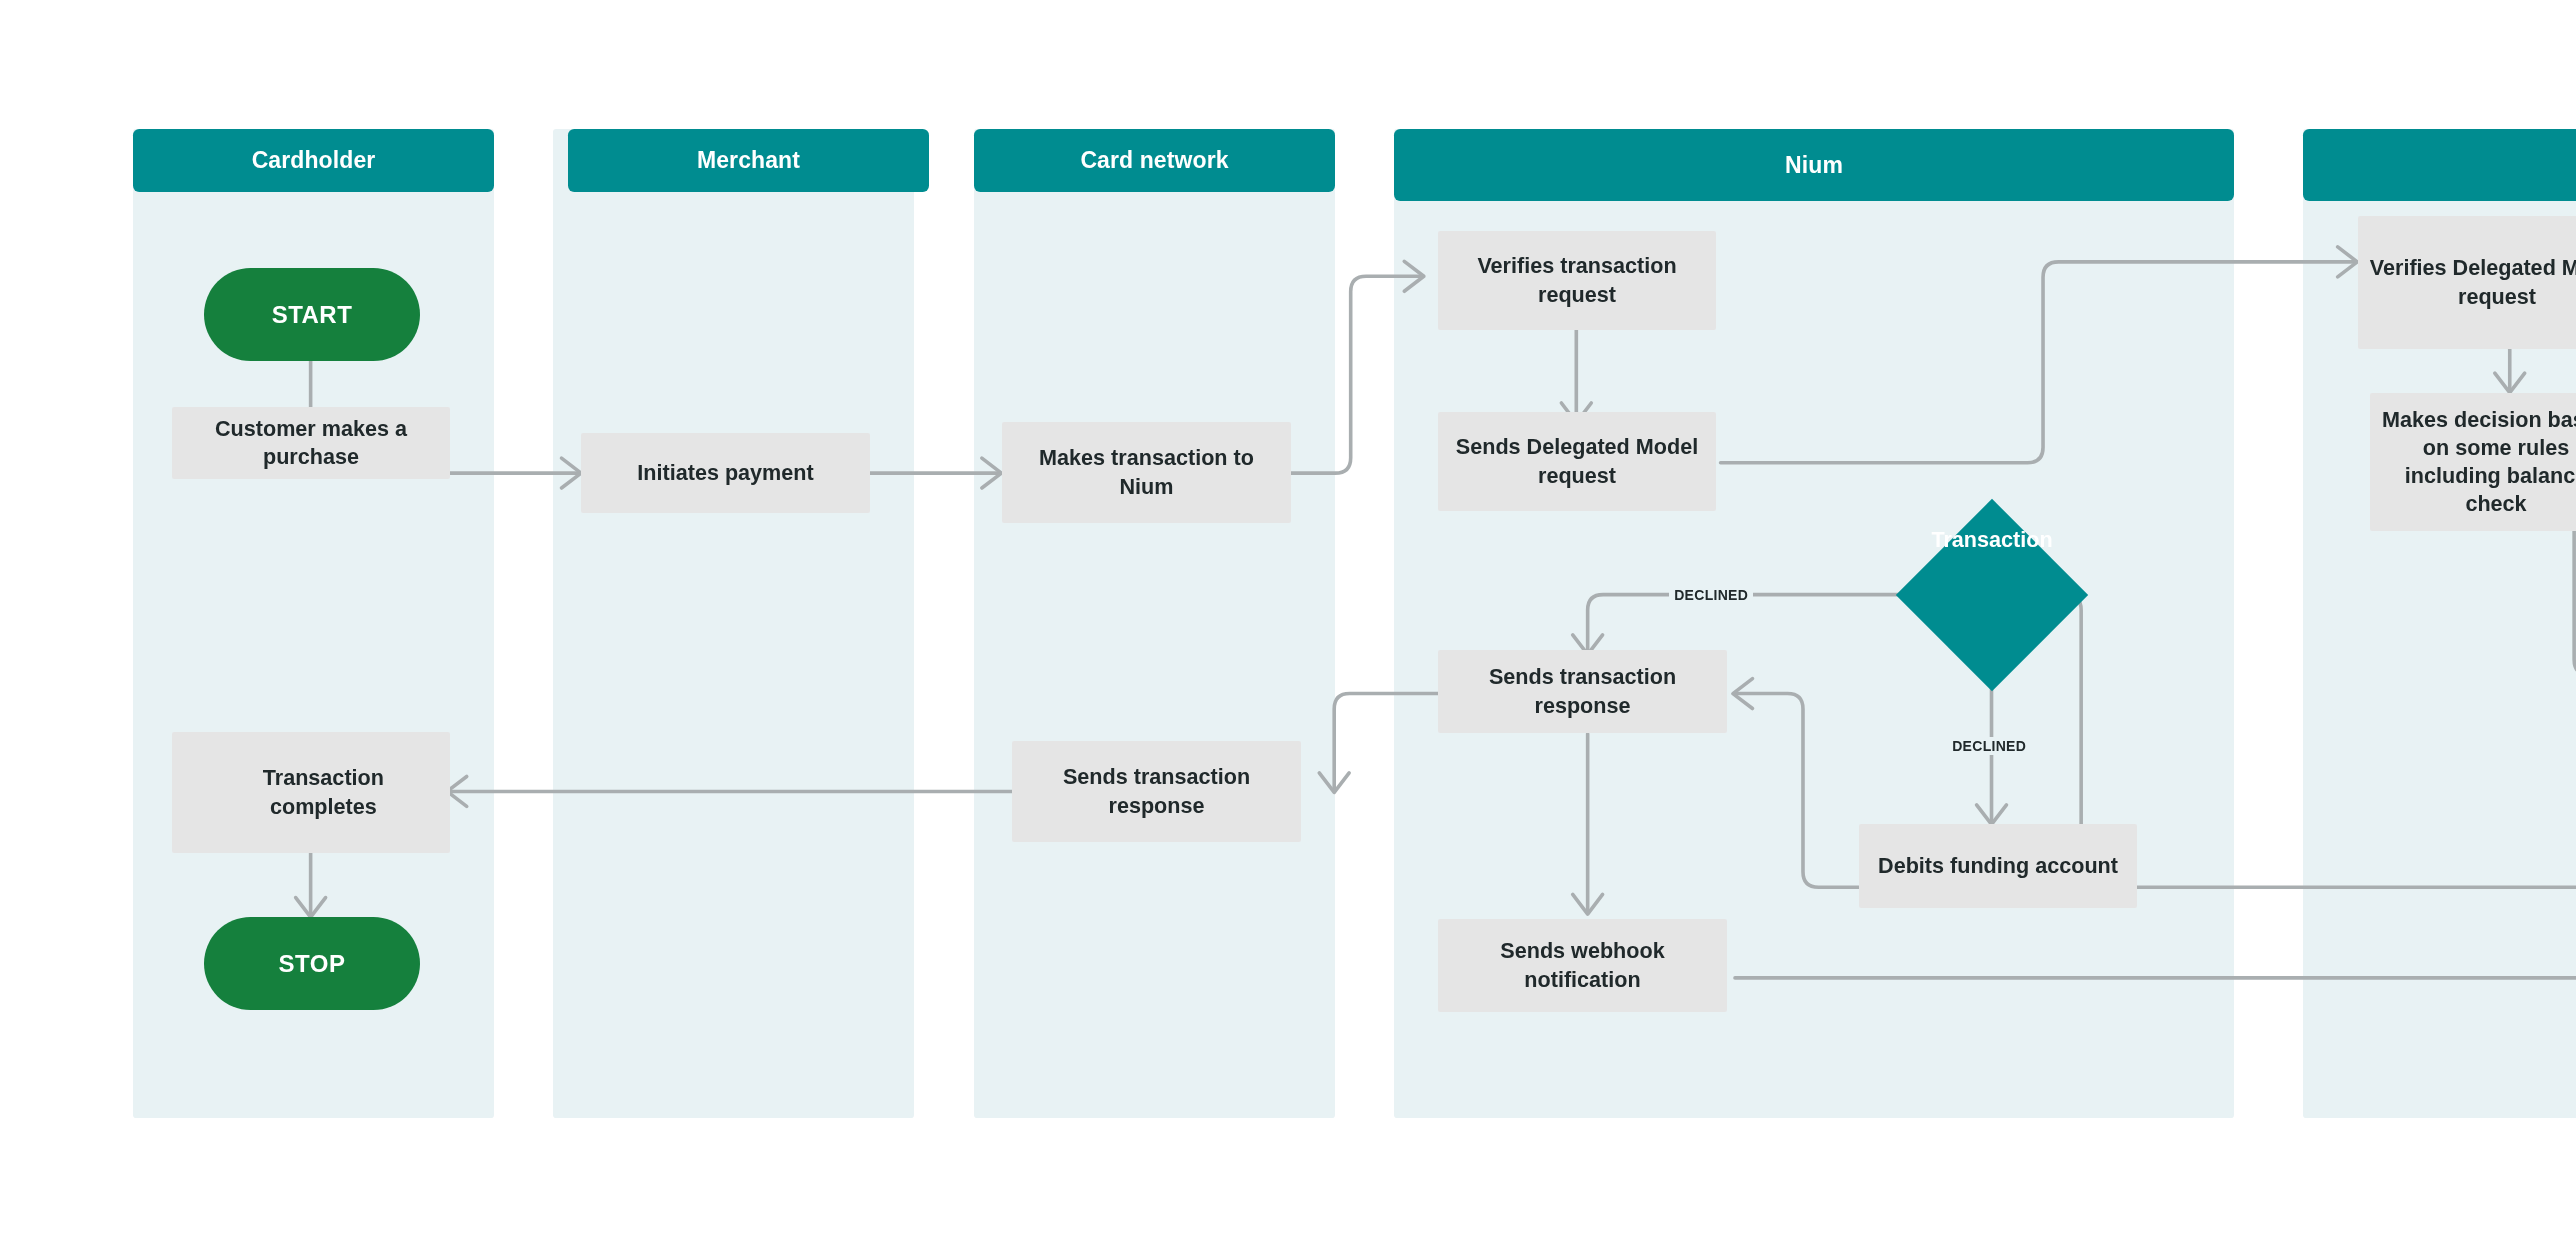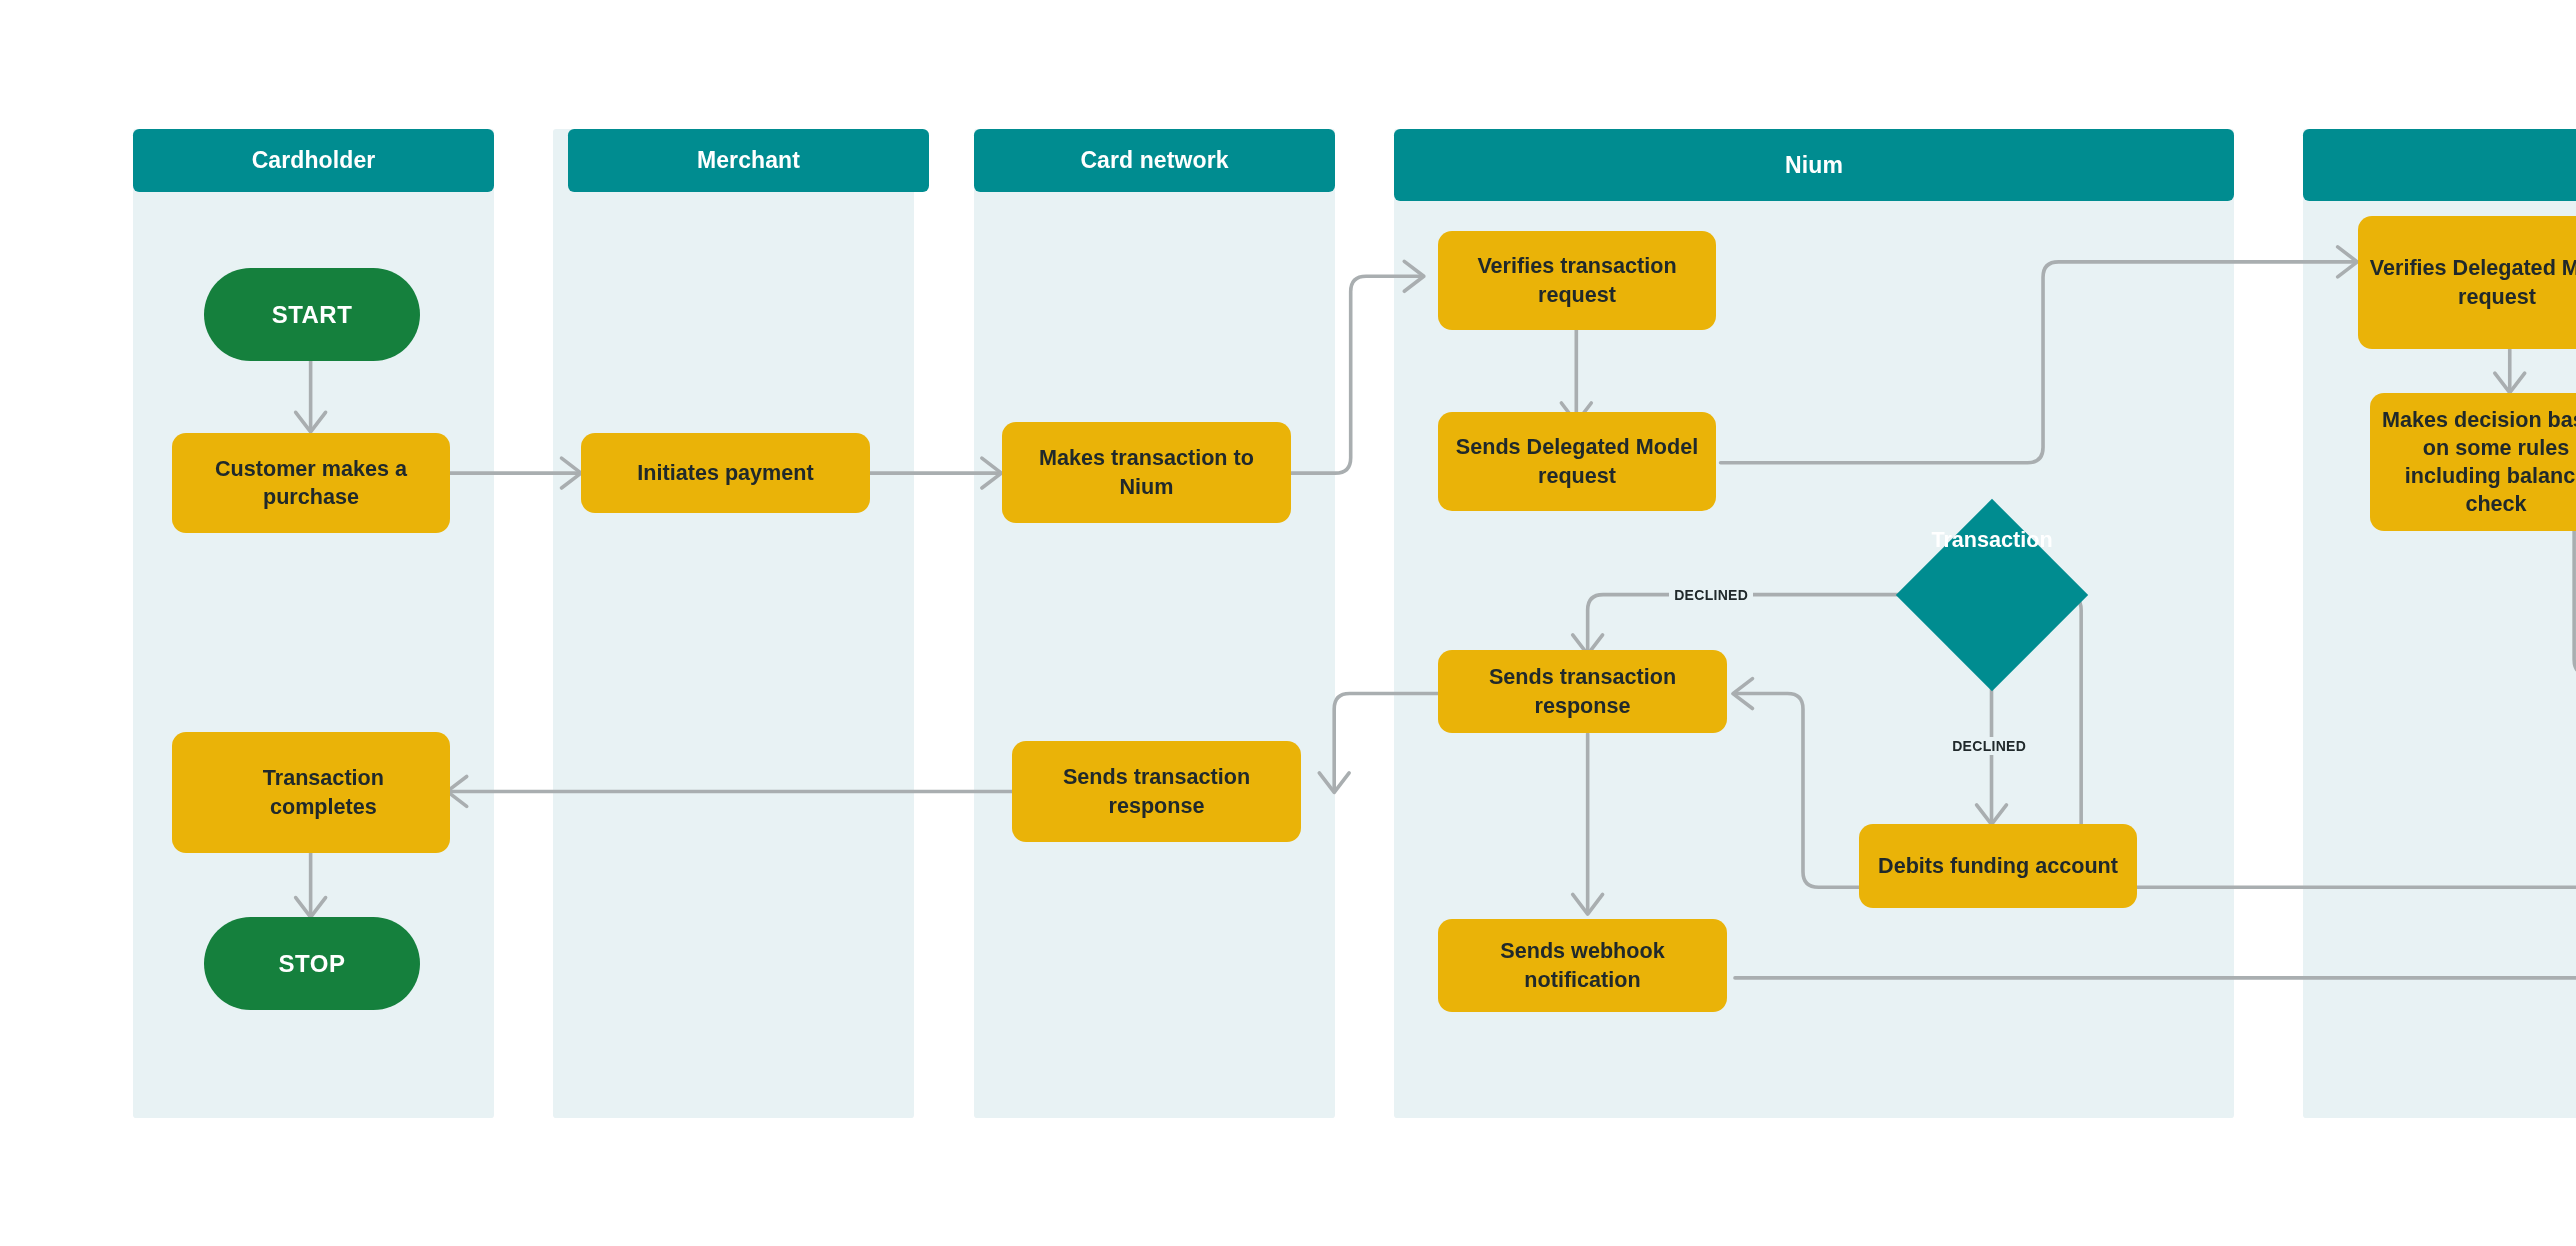--- a/index.html
+++ b/index.html
@@ -12,21 +12,21 @@
   
   .lane{position:absolute;background:#E8F2F4;border-radius:3.1px;}
   .lane-head{
     position:absolute;background:#008C90;border-radius:6.2px;
     color:#ffffff;display:flex;align-items:center;justify-content:center;
     font-size:23px;font-weight:600;letter-spacing:0.1px;
   }
 
   
   .node{
-    position:absolute;background:#eab308;border-radius:14px;
+    position:absolute;background:#e5e5e5;border-radius:2px;
     display:flex;align-items:center;justify-content:center;
     text-align:center;color:#20292B;font-size:21.6px;font-weight:700;
     line-height:1.30;padding:0 11.3px;box-sizing:border-box;
   }
   .terminator{
     position:absolute;background:#15803d;border-radius:62px;
     display:flex;align-items:center;justify-content:center;
     color:#ffffff;font-size:24px;font-weight:700;letter-spacing:0.5px;
   }
   .diamond{
@@ -140,21 +140,21 @@
     <path d="M3082,1424 L3082,1772"></path>
     <path class="head" d="M3053,1736 L3082,1774 L3111,1736"></path>
 
     <path d="M3368,1898 L5534,1898"></path>
     <path class="head" d="M5500,1869 L5538,1898 L5500,1927"></path>
   </svg>
 
   <div class="terminator" style="left:204px;top:268px;width:216px;height:93px;">
     <span>START</span>
   </div>
-  <div class="node" style="left:172px;top:433px;width:278px;height:100px;">
+  <div class="node" style="left:172px;top:407px;width:278px;height:72px;">
     <span>Customer makes a purchase</span>
   </div>
   <div class="node" style="left:172px;top:732px;width:278px;height:121px;padding-left:36px;">
     <span>Transaction completes</span>
   </div>
   <div class="terminator" style="left:204px;top:917px;width:216px;height:93px;">
     <span>STOP</span>
   </div>
 
   <div class="node" style="left:581px;top:433px;width:289px;height:80px;">

